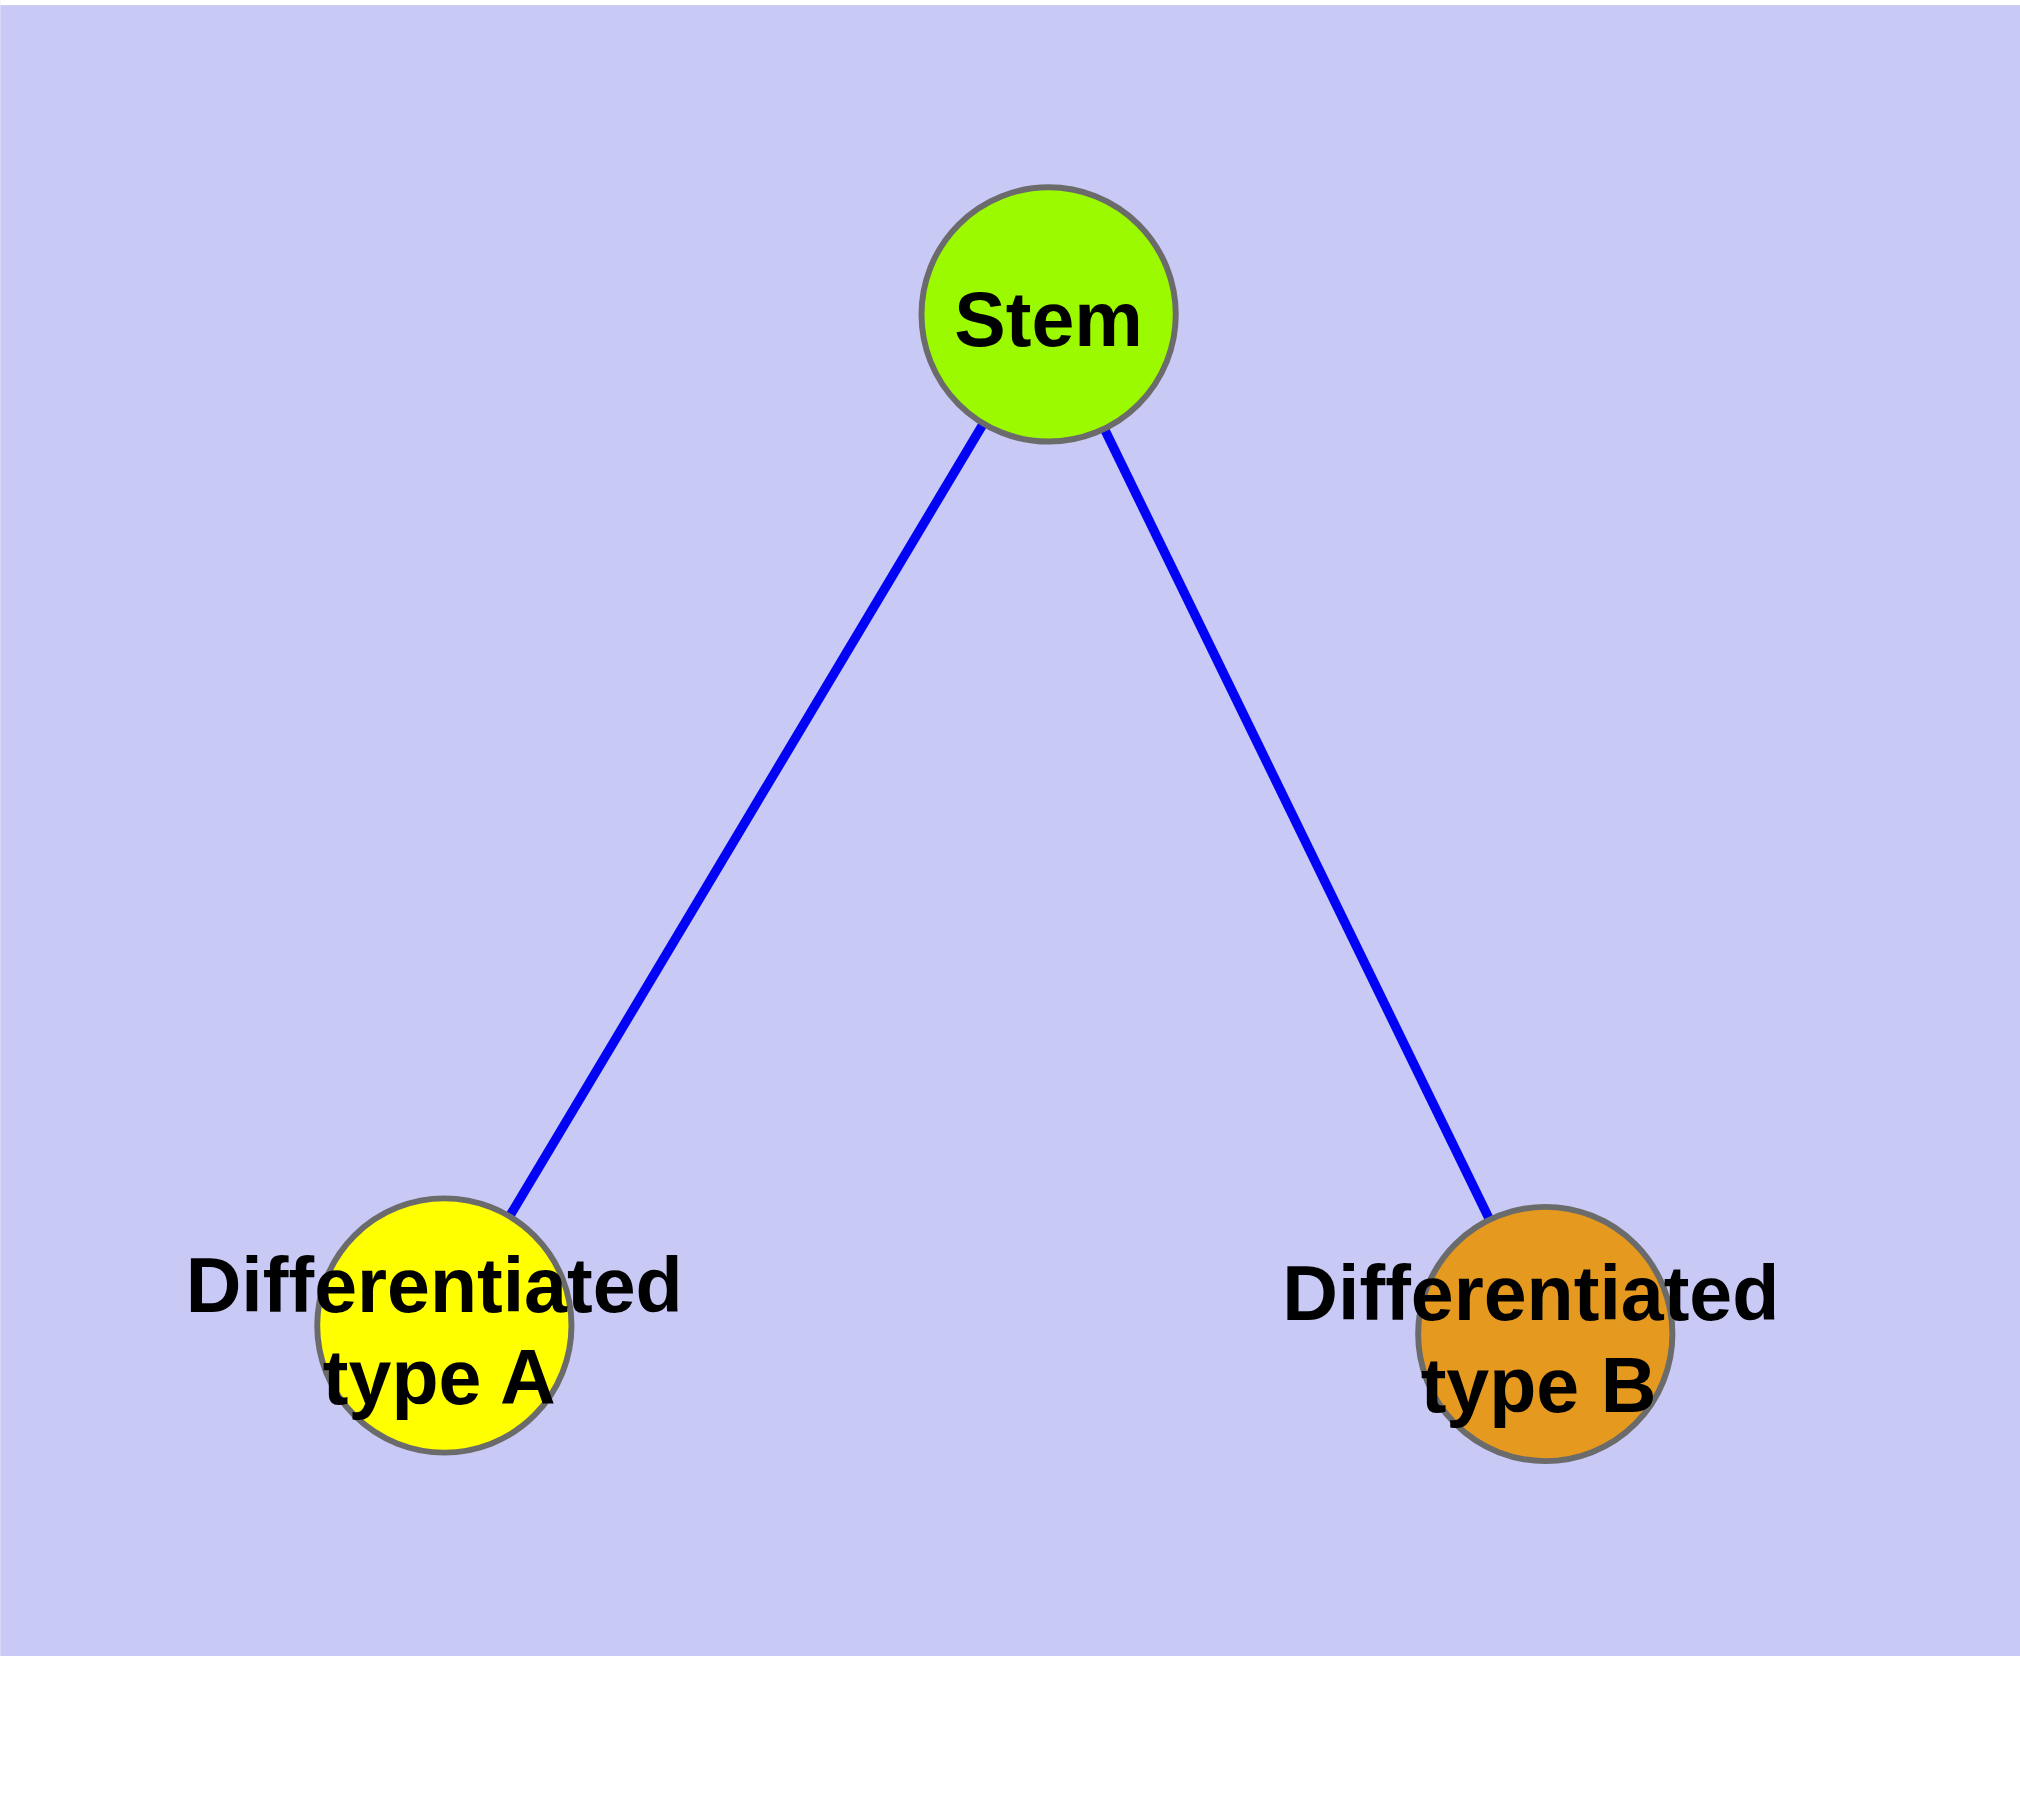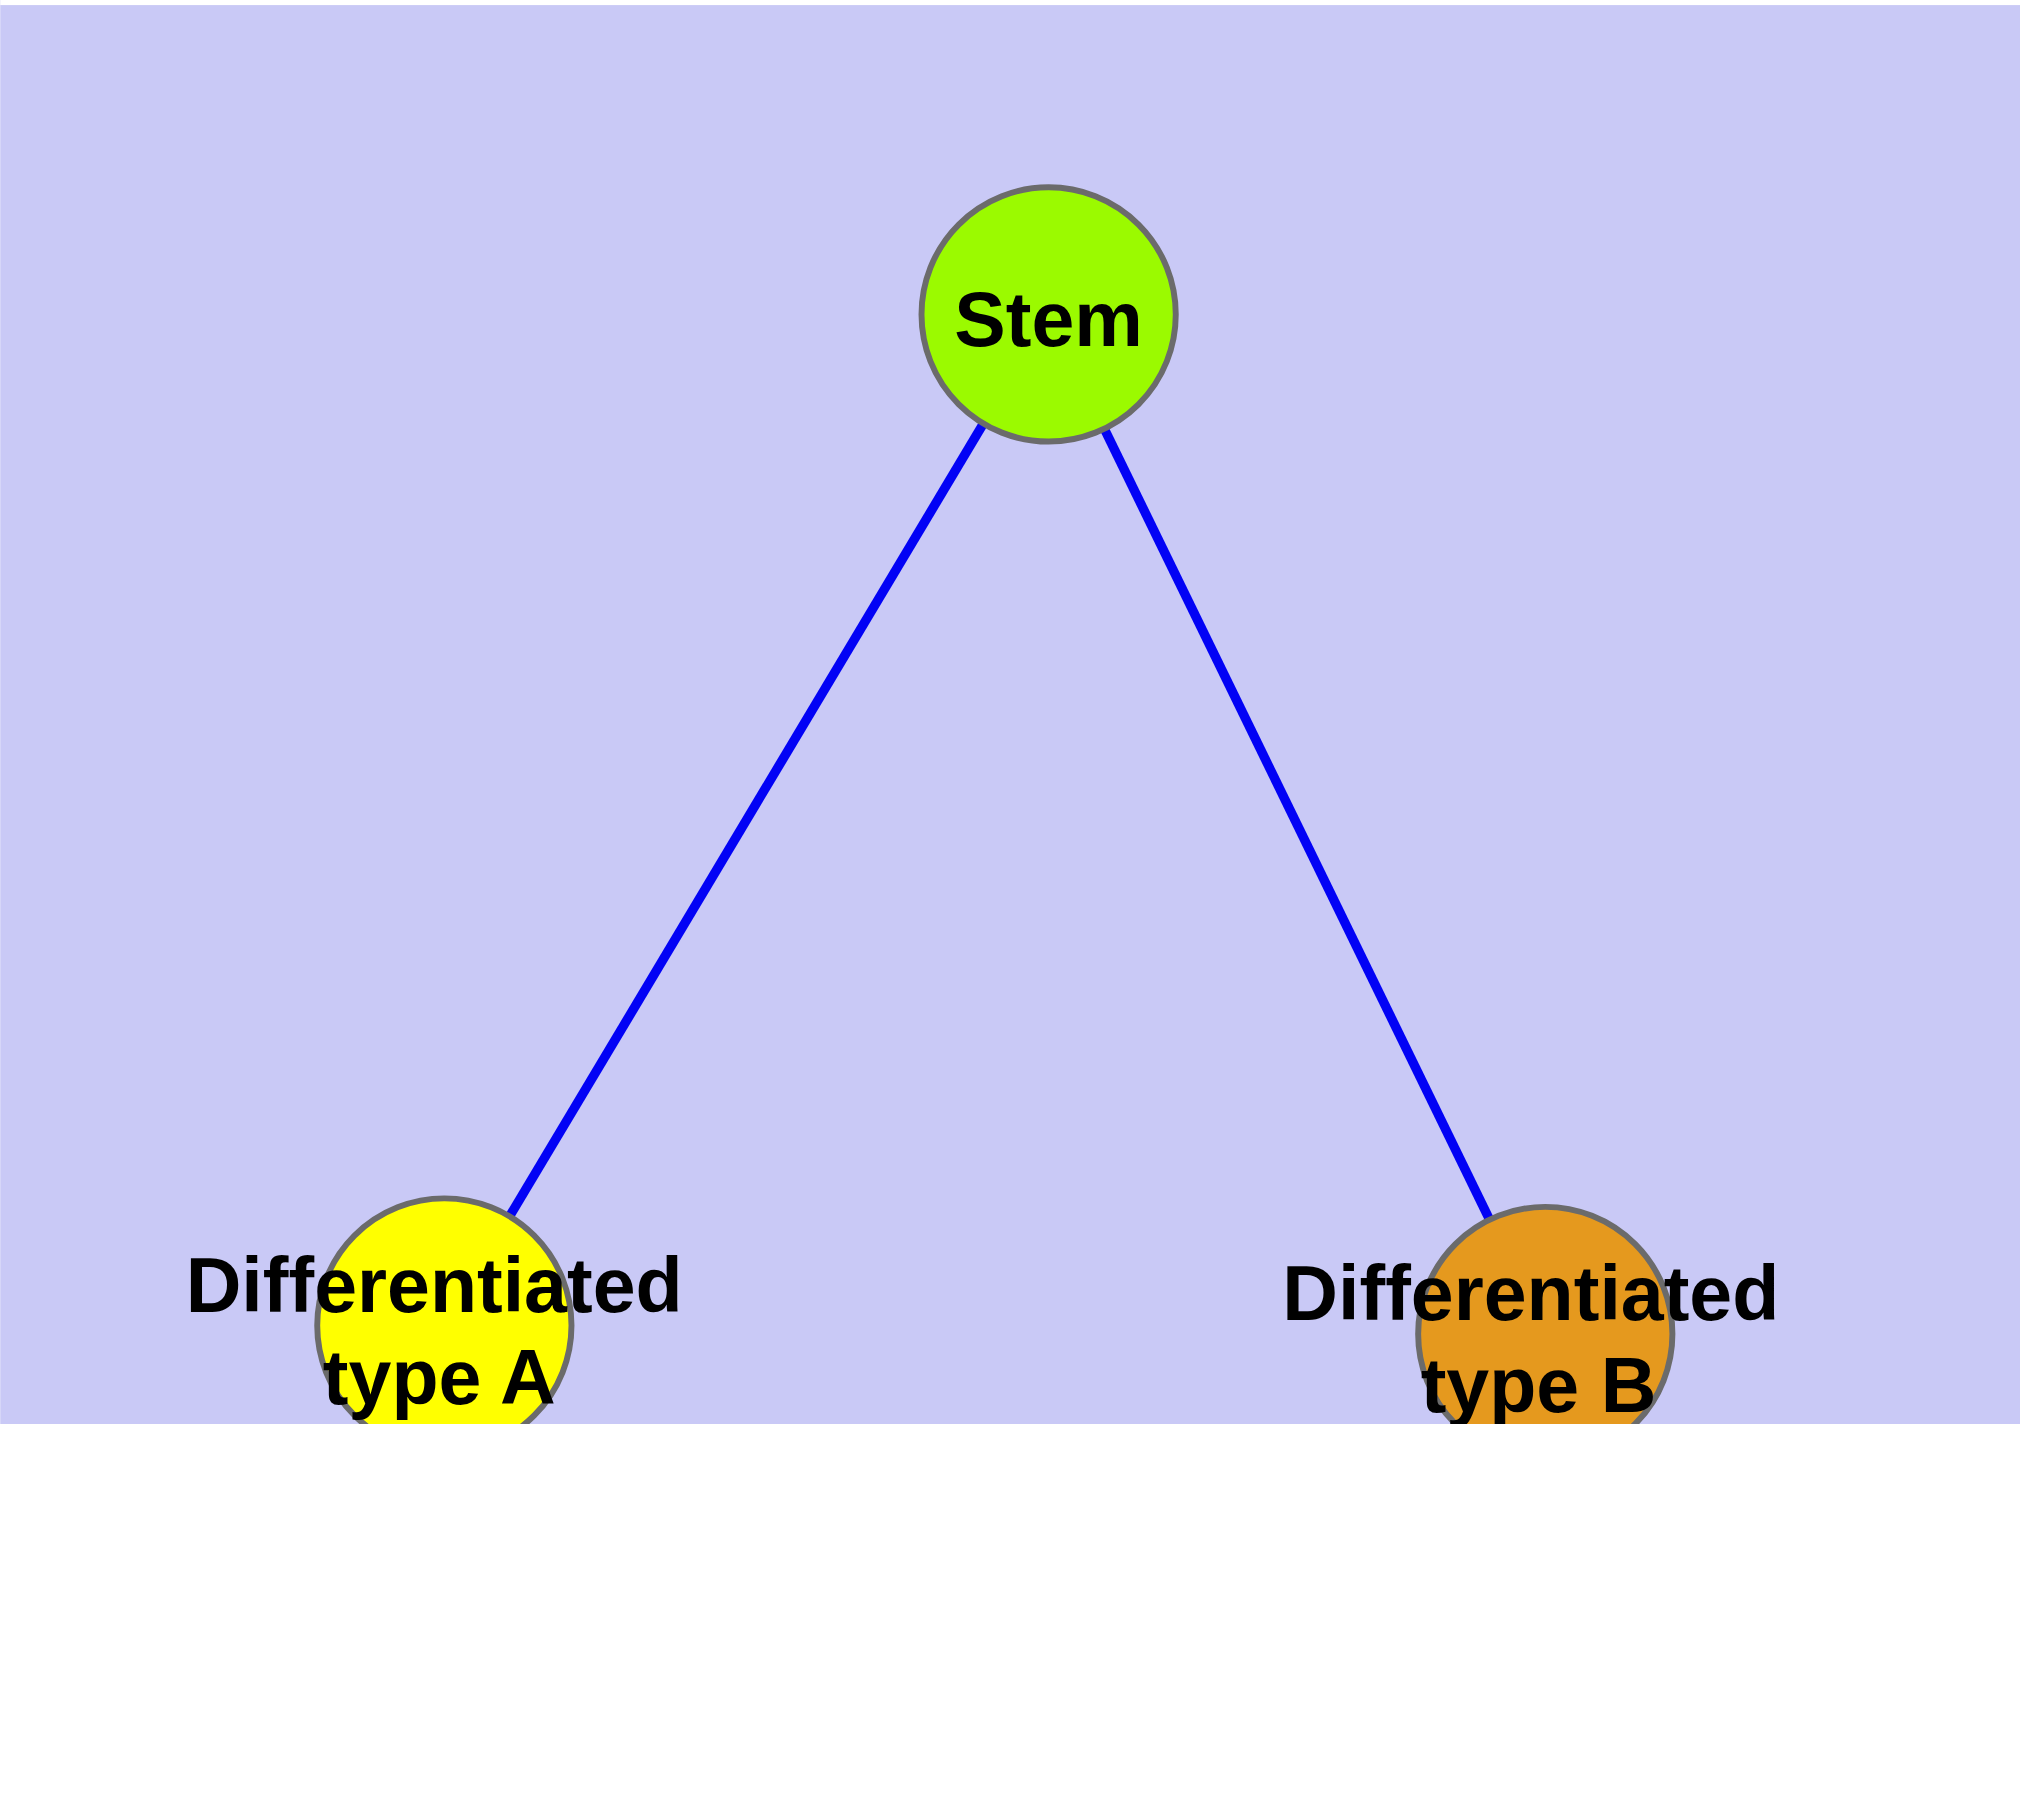--- a/index.html
+++ b/index.html
@@ -3,21 +3,21 @@
 <meta charset="utf-8">
 <style>
   html, body {
     margin: 0;
     padding: 0;
     background: #ffffff;
   }
   .stage {
     position: relative;
     width: 2021px;
-    height: 1424px;
+    height: 1656px;
     overflow: hidden;
   }
   svg {
     display: block;
   }
   .edge {
     stroke-width: 11;
     stroke-linecap: butt;
   }
   .node {

